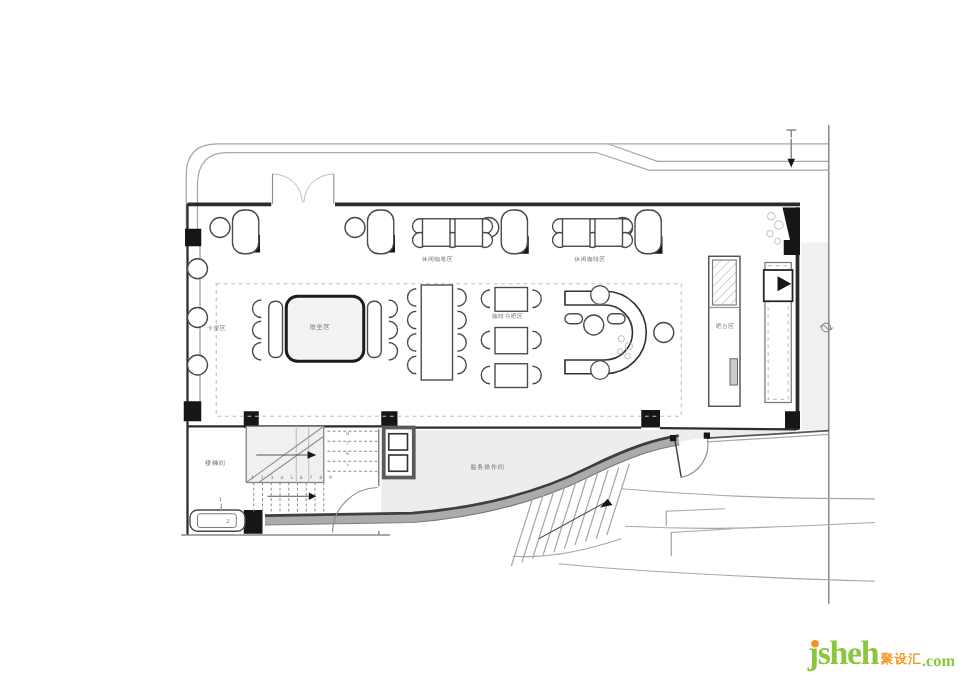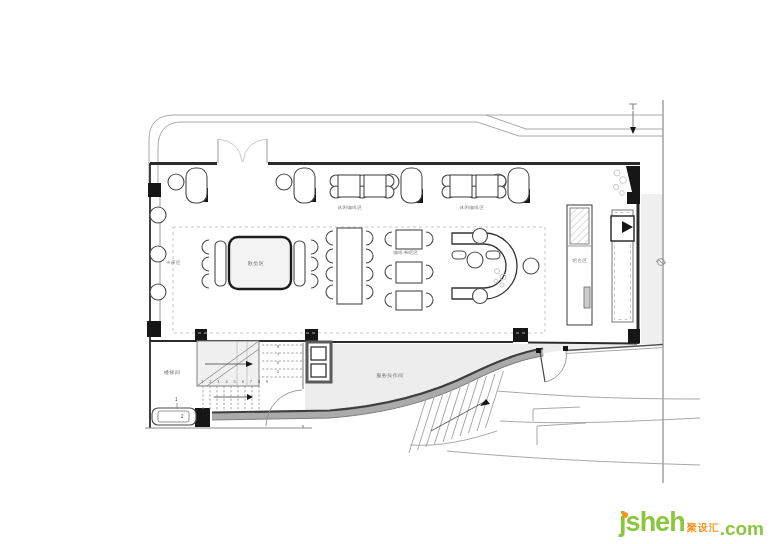--- a/index.html
+++ b/index.html
@@ -1,20 +1,20 @@
 <!DOCTYPE html>
 <html style="--wm_green: #8cc63e; --wm_orange: #f7941e; --wall: #2b2b2b; --fill_light: #ededed;"><head>
 <meta charset="utf-8">
 <style>
   :root{
     --wm_green:#8cc63e; --wm_orange:#f7941e; --wall:#2b2b2b; --fill_light:#ededed;
   }
   html,body{margin:0;padding:0;background:#fff;}
   .stage{position:relative;width:770px;height:540px;background:#fff;overflow:hidden;
-         font-family:Liberation Sans, sans-serif;}
+         font-family:Liberation Serif, serif;}
   svg{position:absolute;left:0;top:0;}
   
   .s1{stroke:#a8a8a8;stroke-width:1;fill:none;}
   .s2{stroke:#8a8a8a;stroke-width:1.2;fill:none;}
   .wall{stroke:var(--wall);stroke-width:3;fill:none;}
   .wall2{stroke:var(--wall);stroke-width:1.8;fill:none;}
   .thin{stroke:#8f8f8f;stroke-width:0.9;fill:none;}
   .lite{stroke:#bdbdbd;stroke-width:0.8;fill:none;}
   .furn{fill:#fff;stroke:#4a4a4a;stroke-width:1.1;}
   .blk{fill:#161616;stroke:none;}
@@ -30,21 +30,21 @@
   .nums.vert{white-space:pre-line;line-height:8.2px;letter-spacing:0;}
   .callout{position:absolute;color:#444;font-size:4.5px;line-height:5px;}
   
   .wm{position:absolute;right:6px;bottom:4px;display:flex;align-items:flex-end;}
   .wm-brand{position:relative;color:var(--wm_green);font-size:27px;line-height:27px;
             font-weight:bold;letter-spacing:-1px;}
   .wm-dot{position:absolute;left:3px;top:3px;width:6px;height:6px;border-radius:50%;
           background:var(--wm_orange);}
   .wm-col{display:flex;flex-direction:row;align-items:flex-start;margin-left:2px;padding-bottom:1px;}
   .wm-cn{color:var(--wm_orange);font-size:10px;line-height:11px;font-weight:bold;letter-spacing:1px;}
-  .wm-suffix{color:var(--wm_green);font-size:19px;line-height:13px;font-weight:bold;}
+  .wm-suffix{color:var(--wm_green);font-size:13px;line-height:13px;font-weight:bold;}
 </style>
 </head>
 <body>
 
 <div class="stage">
 
 <svg width="770" height="544" viewBox="0 0 770 544">
   <defs>
     <pattern id="hatch" width="5" height="5" patternTransform="rotate(45)" patternUnits="userSpaceOnUse">
       <line x1="0" y1="0" x2="0" y2="5" stroke="#9a9a9a" stroke-width="0.7"></line>

